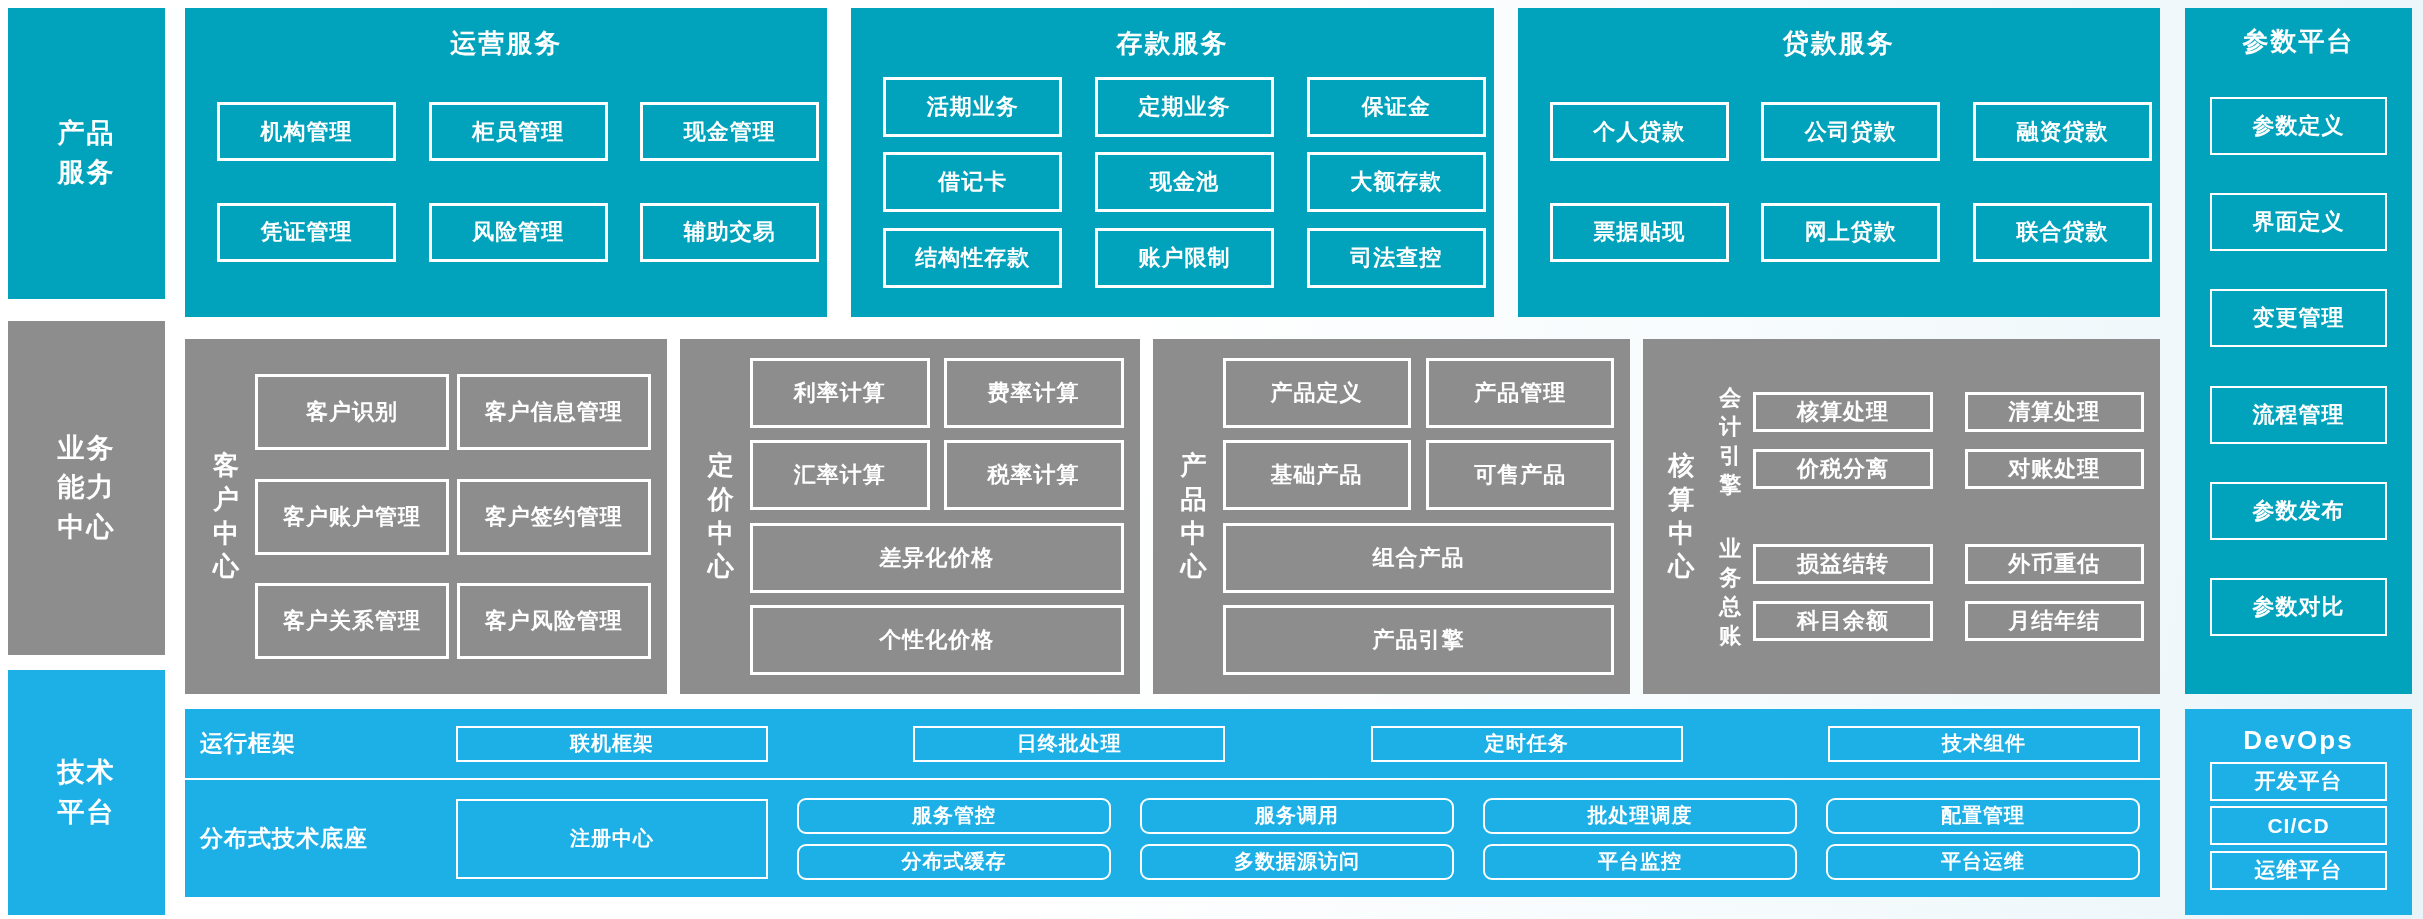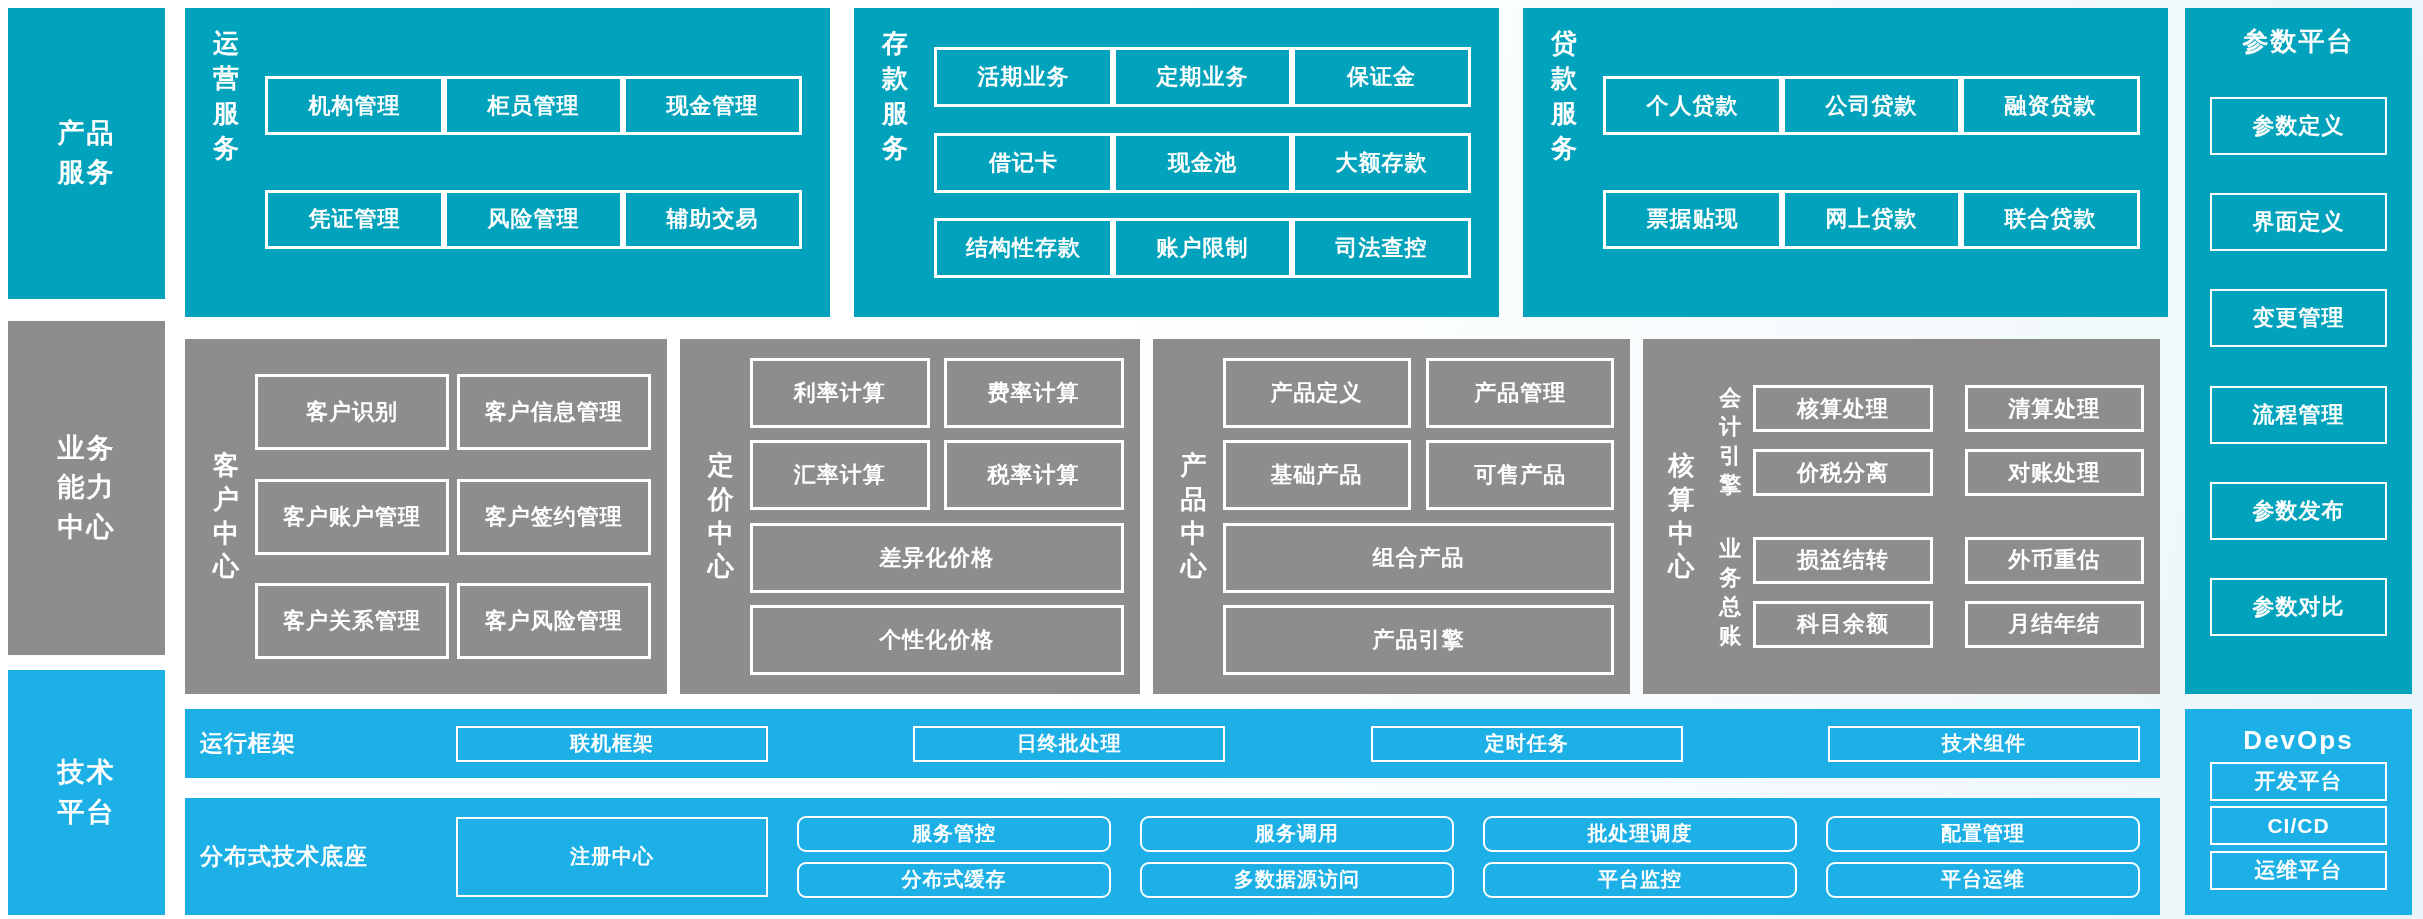--- a/index.html
+++ b/index.html
@@ -37,21 +37,21 @@
 
   
   .box{
     border:3px solid #fff;
     display:flex; align-items:center; justify-content:center;
     text-align:center; font-size:22px; letter-spacing:1px;
   }
 
   
   .row1{ height:309px; margin-bottom:22px; display:flex; gap:24px; }
-  .svc{ flex:1; display:flex; flex-direction:row; padding:14px 28px 14px; }
+  .svc{ flex:1; display:flex; flex-direction:column; padding:14px 8px 14px; }
   .svc-title{ text-align:center; font-size:26px; letter-spacing:2px; margin-top:4px; }
   .svc-body{ flex:1; display:flex; flex-direction:column; justify-content:space-evenly; }
   .svc-row{ display:flex; justify-content:space-between;margin-left:24px; }
   .svc-box{ width:179px; height:59px; }
   .svc-box3r{ width:179px; height:60px; }
 
   
   .row2{ height:355px; margin-bottom:15px; display:flex; gap:13px; }
   .cap{ display:flex; padding:0 16px 0 12px; }
   .vlabel{
@@ -72,25 +72,25 @@
 
   .cap-product{ width:478px; }
   .prod-box{ width:188px; height:70px; }
 
   .cap-accounting{ width:517px; }
   .acc-title{ width:52px; }
   .acc-body{ flex:1; display:flex; flex-direction:column; justify-content:space-evenly; padding:8px 0; }
   .acc-group{ display:flex; align-items:center; }
   .acc-label{ width:46px; }
   .acc-grid{ flex:1; display:grid; grid-template-columns:1fr 1fr; gap:17px 32px; }
-  .acc-box{ height:47px; }
+  .acc-box{ height:40px; }
 
   
   .bar{ display:flex; align-items:center; padding:0 20px 0 15px; }
-  .runtime{ height:69px; margin-bottom:20px; }
+  .runtime{ height:69px; margin-bottom:2px; }
   .foundation{ height:117px; }
   .bar-label{ width:256px; font-size:23px; letter-spacing:1px; }
   .bar-boxes{ flex:1; display:flex; justify-content:space-between; }
   .tech-box{ width:312px; height:36px; border-width:2px; font-size:20px; }
   .registry-box{ width:312px; height:80px; border-width:2px; font-size:20px; margin-right:29px; }
   .foundation-grid{ flex:1; display:grid; grid-template-columns:repeat(4,1fr); gap:10px 29px; }
   .fnd-box{ height:36px; border-width:2px; font-size:20px; width:100%;border-radius:9px; }
 
   
   .panel{ display:flex; flex-direction:column; padding:16px 25px 20px; }

